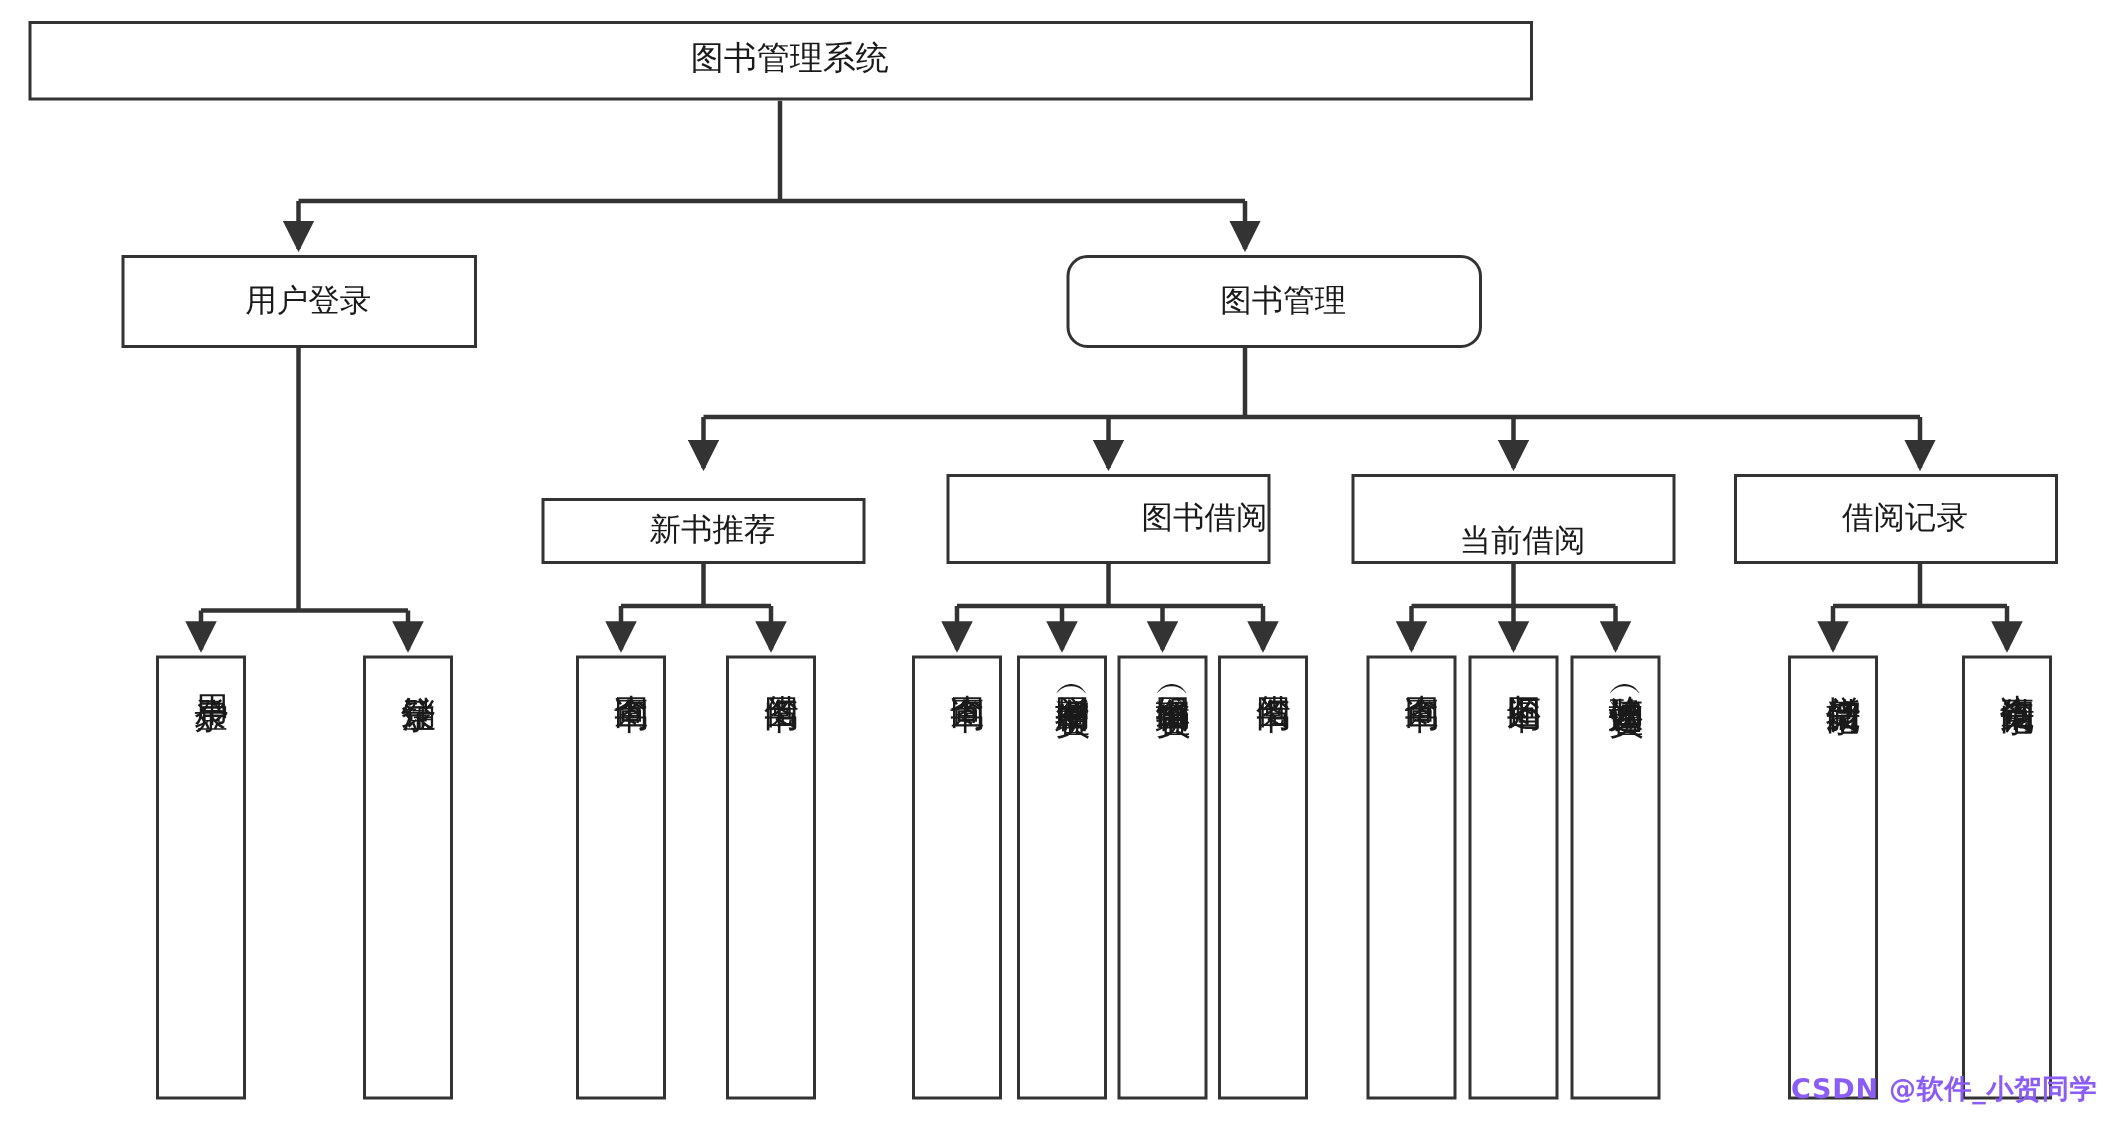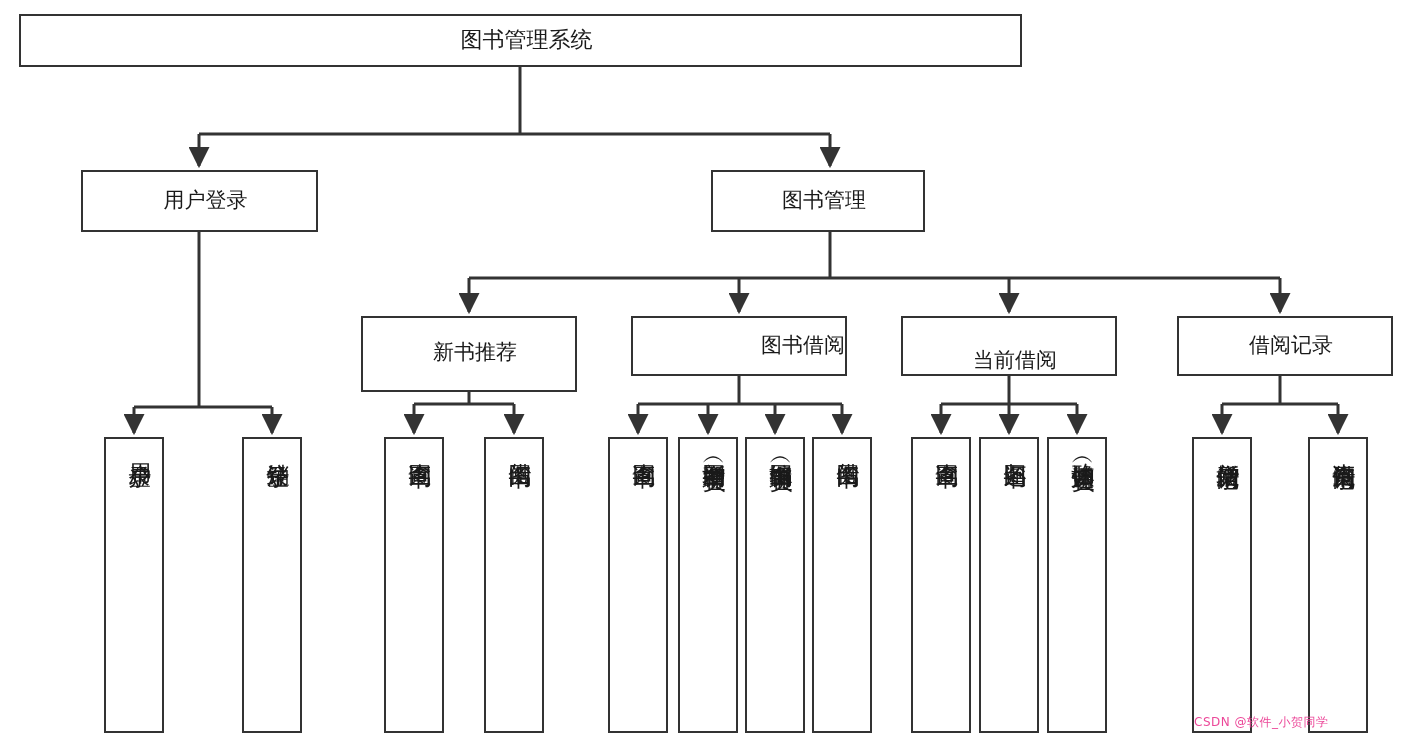--- a/index.html
+++ b/index.html
@@ -57,25 +57,26 @@
   .v-node .node-label {
     writing-mode: vertical-rl;
     text-orientation: upright;
     font-size: 23px;
     line-height: 1.0;
     letter-spacing: 1px;
     white-space: nowrap;
   }
   .watermark {
     position: absolute;
-    color: #ec4899;
-    font-size: 12px;
+    color: #8b5cf6;
+    font-size: 18px;
     letter-spacing: 0.5px;
     white-space: nowrap;
     user-select: none;
+    font-weight: bold;
   }
 </style>
 </head>
 <body>
 
 <div id="canvas">
 
   <svg id="wires" viewBox="0 0 1405 747" xmlns="http://www.w3.org/2000/svg">
     <defs>
       <marker id="arr" viewBox="0 0 10 10" refX="9" refY="5" markerWidth="7" markerHeight="7" orient="auto-start-reverse">
@@ -127,37 +128,37 @@
   </svg>
 
   <div class="node h-node root" style="left:19px; top:14px; width:1003px; height:53px;">
     <span class="node-label">图书管理系统</span>
   </div>
 
   <div class="node h-node" style="left:81px; top:170px; width:237px; height:62px;">
     <span class="node-label">用户登录</span>
   </div>
 
-  <div class="node h-node" style="left:711px; top:170px; width:214px; height:62px;">
+  <div class="node h-node" style="left:711px; top:170px; width:277px; height:62px;border-radius:14px;">
     <span class="node-label">图书管理</span>
   </div>
 
-  <div class="node h-node" style="left:361px; top:316px; width:216px; height:76px;font-family:Liberation Mono, monospace;">
+  <div class="node h-node" style="left:361px; top:332px; width:216px; height:44px;">
     <span class="node-label">新书推荐</span>
   </div>
 
   <div class="node h-node" style="left:631px; top:316px; width:216px; height:60px;justify-content:flex-end;">
     <span class="node-label">图书借阅</span>
   </div>
 
   <div class="node h-node" style="left:901px; top:316px; width:216px; height:60px;align-items:flex-end;">
     <span class="node-label">当前借阅</span>
   </div>
 
-  <div class="node h-node" style="left:1156px; top:316px; width:216px; height:60px;margin-left:21px;">
+  <div class="node h-node" style="left:1156px; top:316px; width:216px; height:60px;">
     <span class="node-label">借阅记录</span>
   </div>
 
   <div class="node v-node" style="left:104px; top:437px; width:60px; height:296px;">
     <span class="node-label">用户登录</span>
   </div>
 
   <div class="node v-node" style="left:242px; top:437px; width:60px; height:296px;">
     <span class="node-label">注销登录</span>
   </div>

